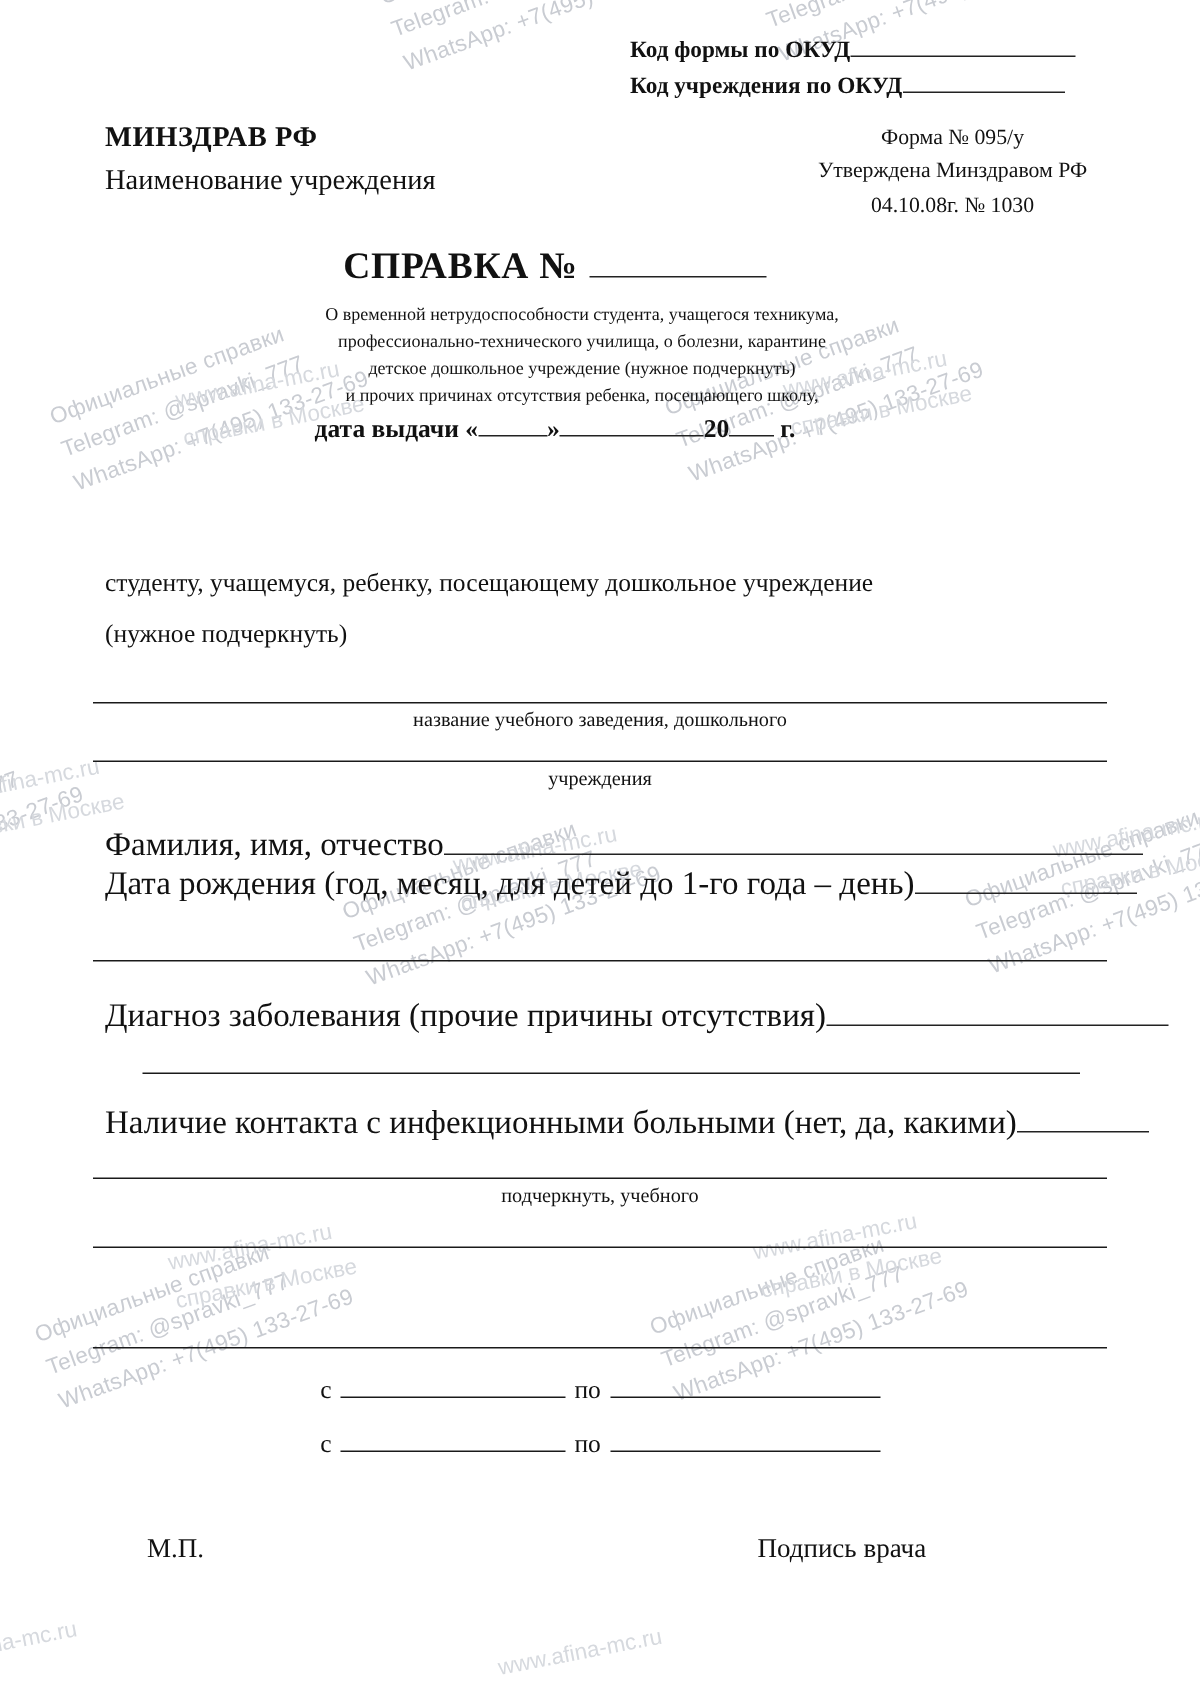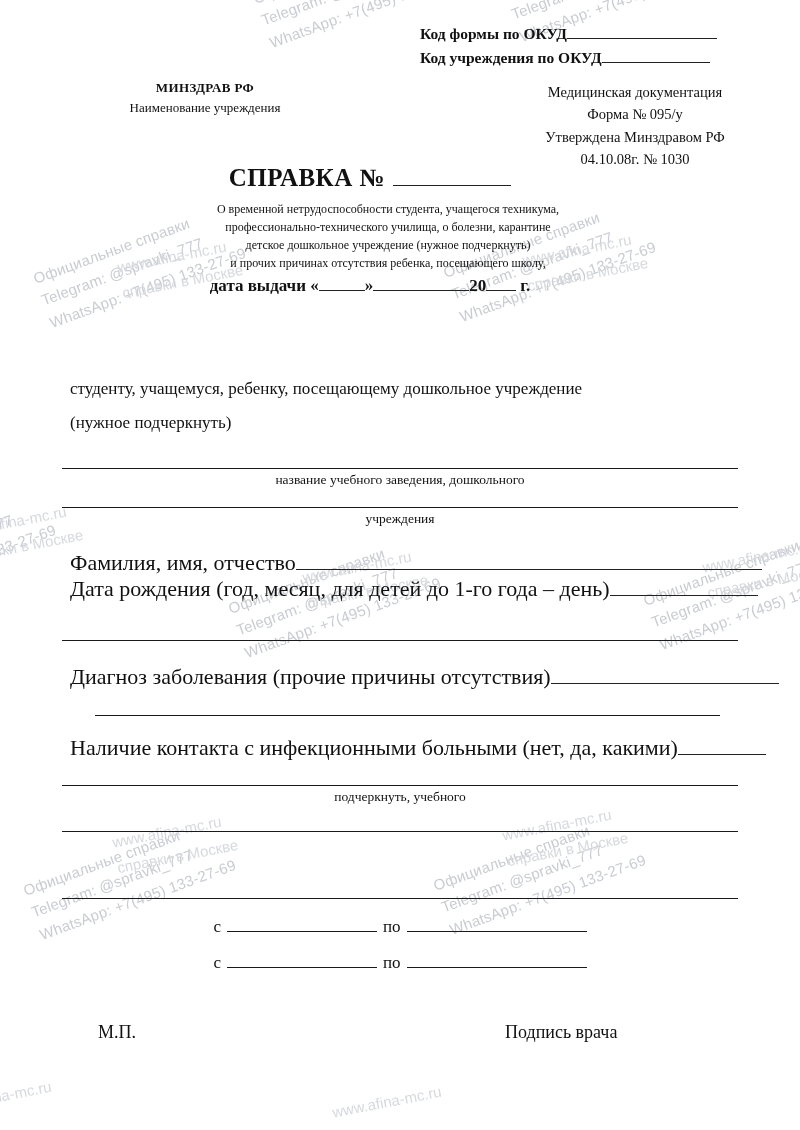--- a/index.html
+++ b/index.html
@@ -46,21 +46,21 @@
 
   .codes{
     position:absolute; top:22px; left:420px;
     font-size:15.5px; line-height:1.55;font-weight:bold;
   }
   .codes .row{ white-space:nowrap; }
   .blank-u{ display:inline-block; border-bottom:1px solid #222; vertical-align:baseline; }
 
   .hdr-left{
     position:absolute; top:78px; left:70px;
-    font-size:13px; line-height:1.5; text-align:center; width:270px;
+    font-size:19px; line-height:1.5; width:270px;
   }
   .hdr-left .org{ font-weight:bold; letter-spacing:.4px; }
 
   .hdr-right{
     position:absolute; top:81px; left:500px;
     width:270px; text-align:center;
     font-size:14.5px; line-height:1.55;
   }
 
   .title-block{
@@ -197,21 +197,20 @@
       <span>Код  учреждения  по  ОКУД</span><span class="blank-u" style="width:108px;"></span>
     </div>
   </div>
 
   <div class="hdr-left">
     <div class="org">МИНЗДРАВ РФ</div>
     <div>Наименование  учреждения</div>
   </div>
 
   <div class="hdr-right">
-    <div>Медицинская  документация</div>
     <div>Форма № 095/у</div>
     <div>Утверждена Минздравом  РФ</div>
     <div>04.10.08г. № 1030</div>
   </div>
 
   <div class="title-block">
     <div class="title-main">
       <span>СПРАВКА  №</span><span class="blank-u" style="width:118px; margin-left:8px;"></span>
     </div>
     <div class="title-sub">

